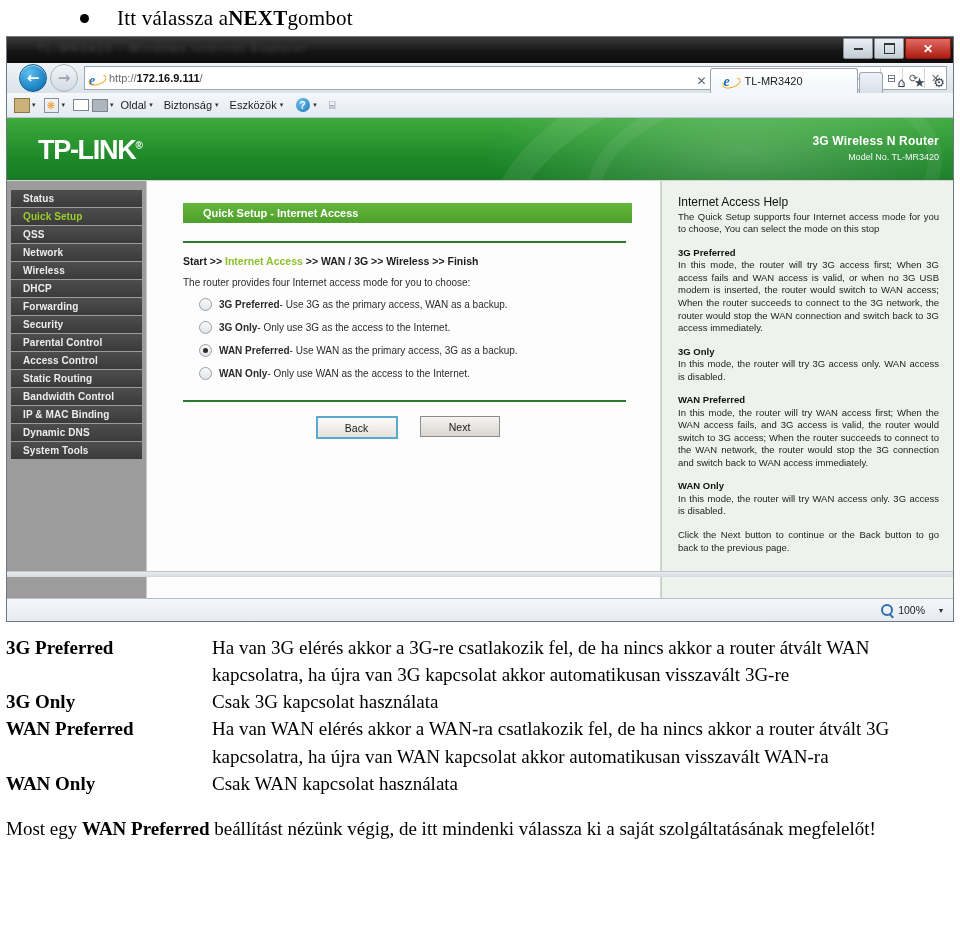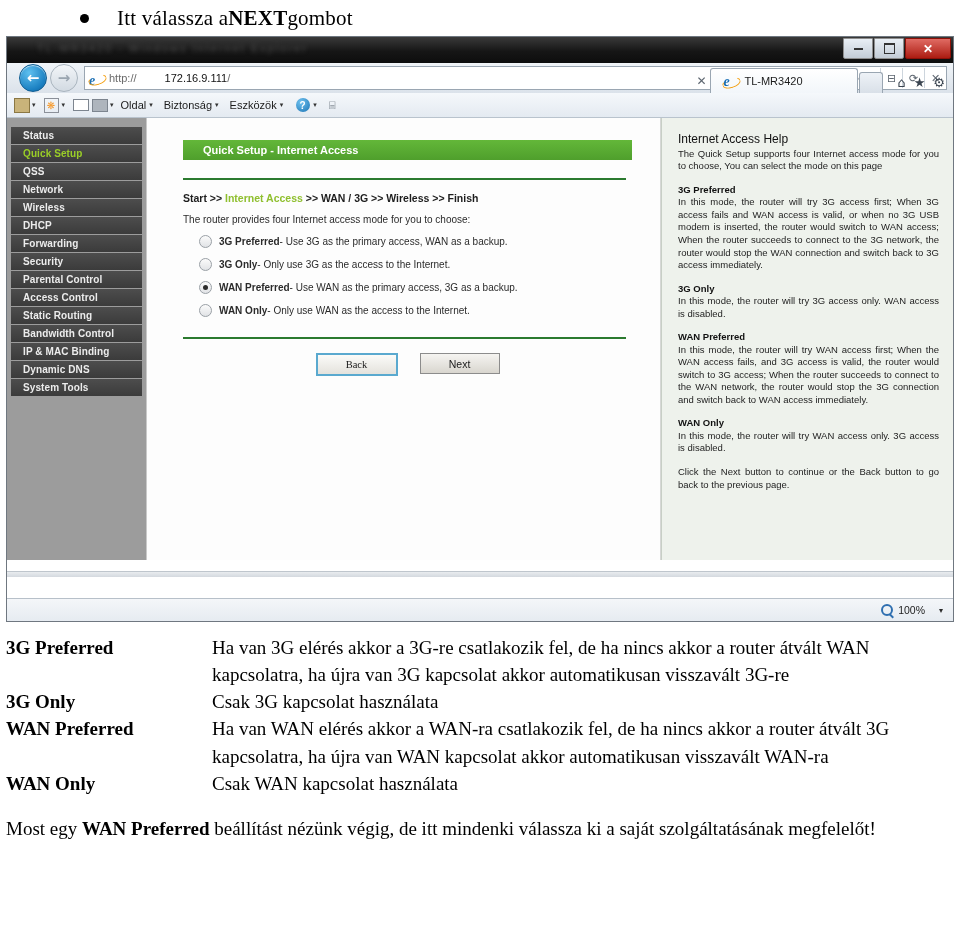--- a/index.html
+++ b/index.html
@@ -129,21 +129,21 @@
   .ie-favicon .ie-ring {
     position:absolute; left:-1px; top:4px; width:17px; height:8px;
     border: 1.5px solid #f4a31a; border-radius: 50%;
     transform: rotate(-18deg);
     border-top-color: transparent;
   }
   .addr-url {
     font-family: "Liberation Sans", sans-serif;
     font-size: 11px; color: #6b6b6b; white-space: nowrap;
   }
-  .addr-url b { color: #111; font-weight: normal; margin-left: 28px; }
+  .addr-url b { color: #111; font-weight: bold; }
   .addr-tools {
     margin-left: auto; display: flex; align-items: center; height: 100%;
   }
   .addr-tool {
     width: 21px; height: 20px;
     display:flex; align-items:center; justify-content:center;
     border-left: 1px solid #cdd5dd;
     font-family: "DejaVu Sans", sans-serif;
     font-size: 11px; color: #5d6670;
   }
@@ -358,21 +358,20 @@
     width: 78px; height: 19px;
     font-family: "Liberation Sans", sans-serif;
     font-size: 10.5px; color: #1a1a1a;
     display: flex; align-items: center; justify-content: center;
     background: linear-gradient(180deg,#f5f4f1,#d9d6cf);
     border: 1px solid #8c8c8c;
   }
   .ui-btn.focused {
     border: 2px solid #5aa9cf;
     background: linear-gradient(180deg,#fbfbf9,#e4e2dc);
-    font-family: Liberation Serif, serif;
   }
 
   
   .helppane {
     width: 292px; flex: 0 0 292px;
     background: #eef2ec;
     border-left: 1px solid #c8cfc6;
     padding: 14px 14px 0 16px;
     box-sizing: border-box;
     font-family: "Liberation Sans", sans-serif;
@@ -534,20 +533,29 @@
         <span class="help-ico">?</span>
       </span>
     <span class="cmd-caret">▾</span>
     <span class="cmd-icon">
         <span class="last-ico">⌸</span>
       </span>
   </div>
 
   <div class="viewport">
 
+    <div class="tplink-banner">
+      <div class="swoosh"></div>
+      <div class="swoosh2"></div>
+      <div class="tplink-logo"><span>TP-LINK</span><sup>®</sup></div>
+      <div class="tplink-model">
+        <div class="l1">3G Wireless N Router</div>
+        <div class="l2">Model No. TL-MR3420</div>
+      </div>
+    </div>
 
     <div class="router-body">
 
       <div class="sidebar">
         <div class="menu-wrap" id="menu-wrap">
             <div class="menu-item">
               <span>Status</span>
             </div>
             <div class="menu-item active">
               <span>Quick Setup</span>
@@ -623,21 +631,21 @@
           </div>
         <div class="sep-line bottom"></div>
         <div class="btn-row">
           <div class="ui-btn focused">Back</div>
           <div class="ui-btn">Next</div>
         </div>
       </div>
 
       <div class="helppane">
         <h3>Internet Access Help</h3>
-        <p class="lead">The Quick Setup supports four Internet access mode for you to choose, You can select the mode on this page</p>
+        <p class="lead">The Quick Setup supports four Internet access mode for you to choose, You can select the mode on this stop</p>
         <div id="help-sections">
             <h4>3G Preferred</h4>
             <p>In this mode, the router will try 3G access first; When 3G access fails and WAN access is valid, or when no 3G USB modem is inserted, the router would switch to WAN access; When the router succeeds to connect to the 3G network, the router would stop the WAN connection and switch back to 3G access immediately.</p>
             <h4>3G Only</h4>
             <p>In this mode, the router will try 3G access only. WAN access is disabled.</p>
             <h4>WAN Preferred</h4>
             <p>In this mode, the router will try WAN access first; When the WAN access fails, and 3G access is valid, the router would switch to 3G access; When the router succeeds to connect to the WAN network, the router would stop the 3G connection and switch back to WAN access immediately.</p>
             <h4>WAN Only</h4>
             <p>In this mode, the router will try WAN access only. 3G access is disabled.</p>
           </div>

